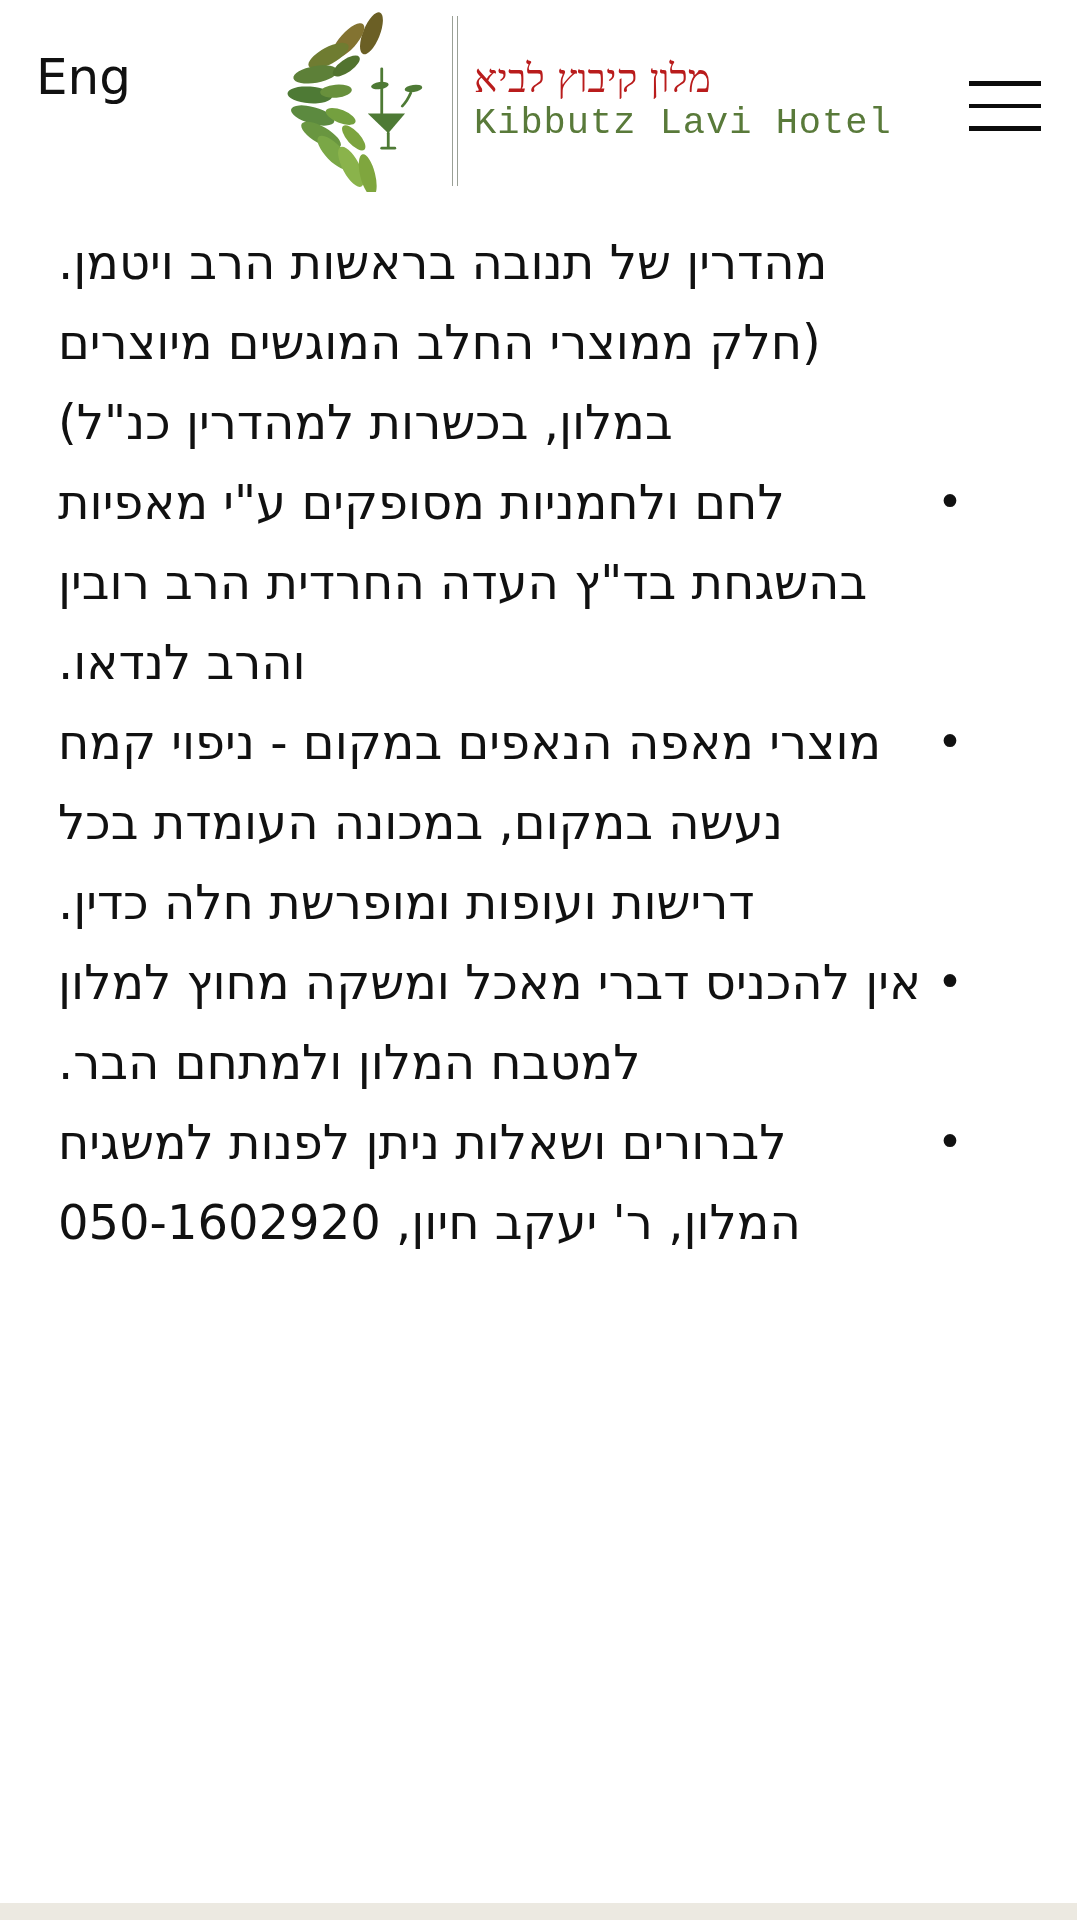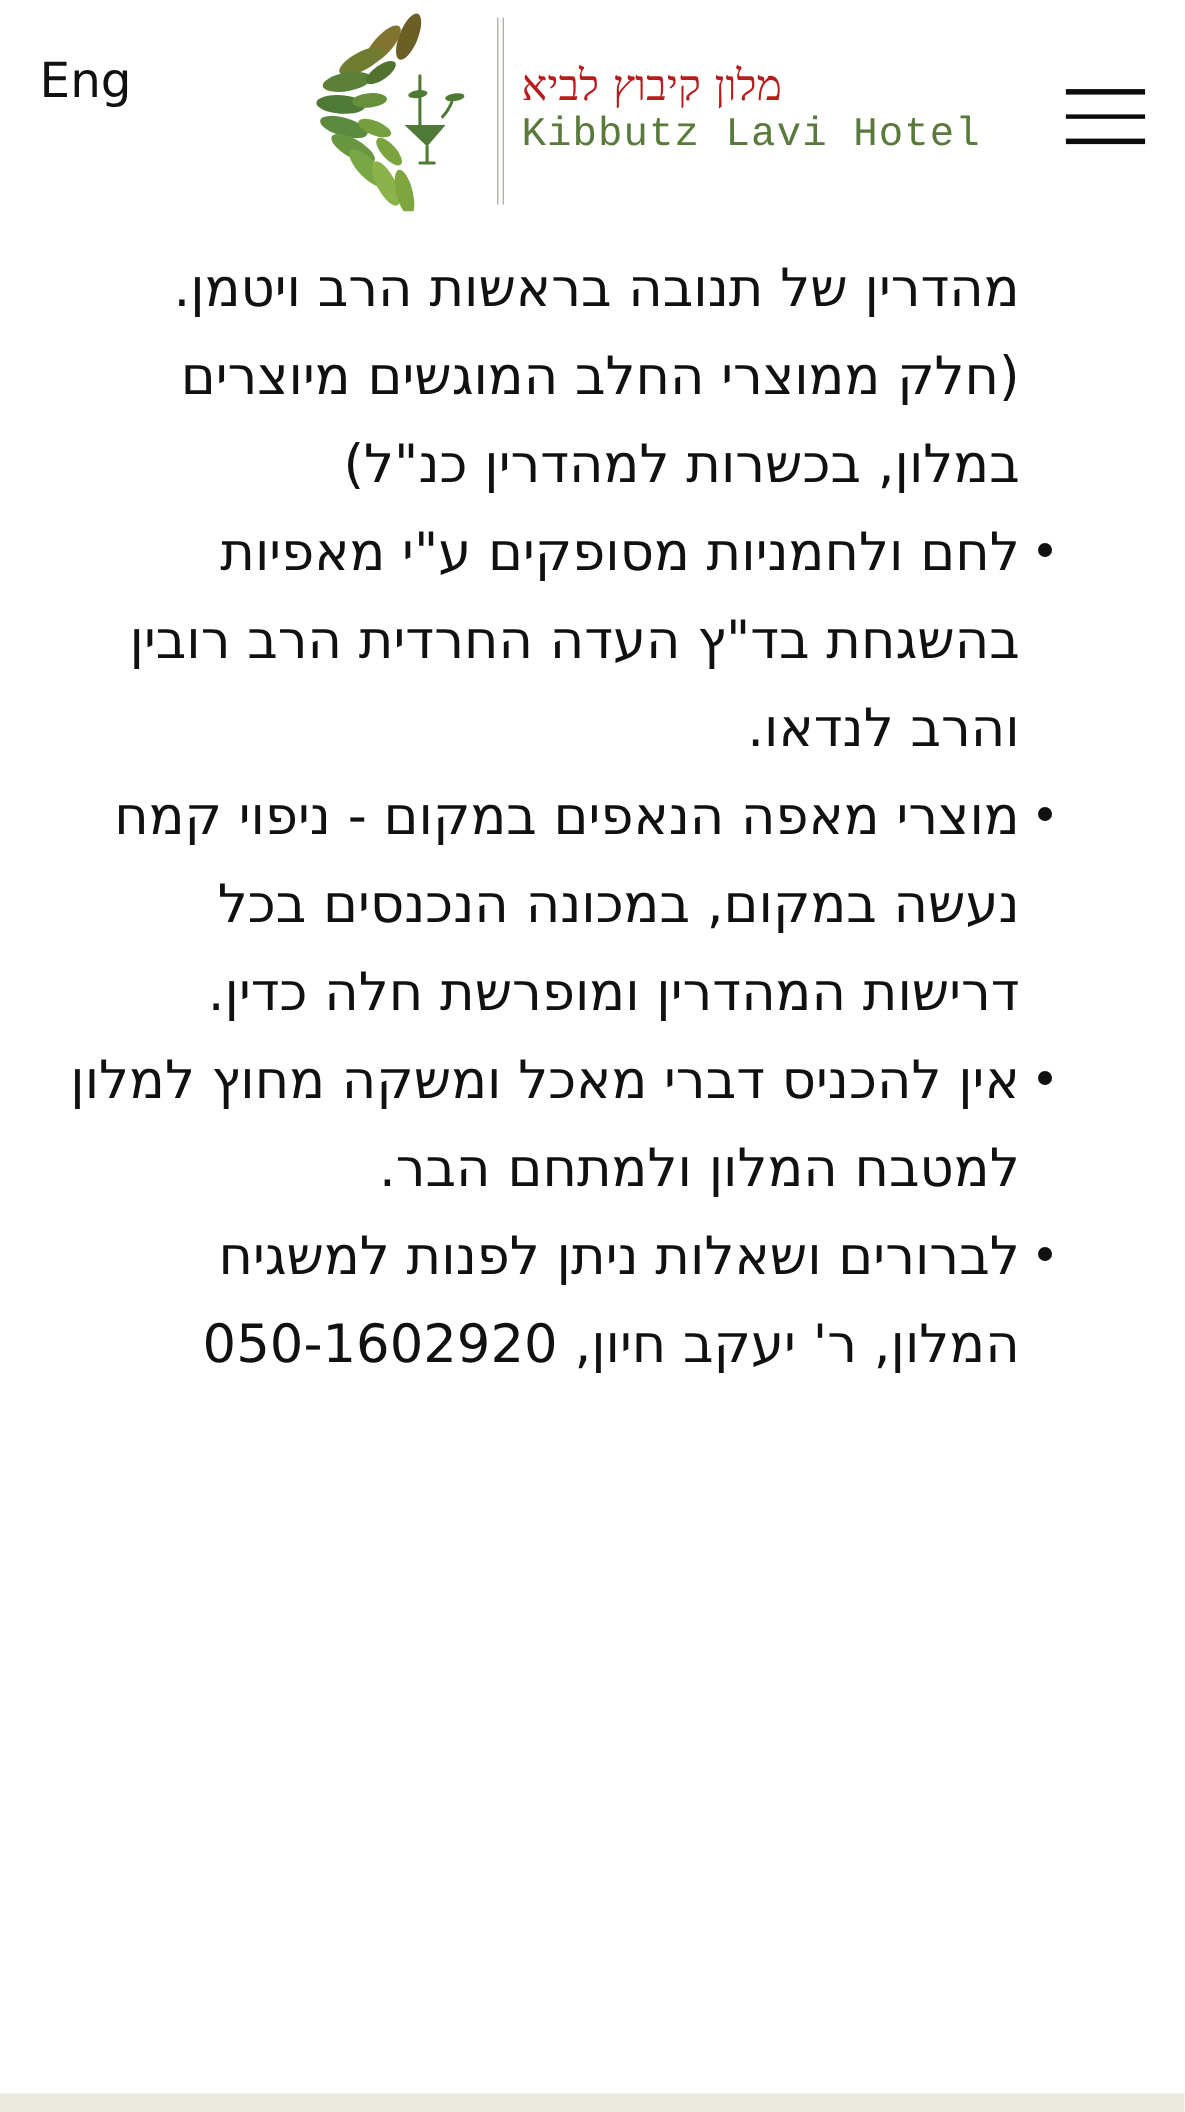--- a/index.html
+++ b/index.html
@@ -10,21 +10,21 @@
     background:#ffffff;
     overflow:hidden;
     font-family:"DejaVu Sans","Liberation Sans",sans-serif;
     color:#111;
   }
 
   
   header{position:relative;height:208px;}
   .lang{
     position:absolute;left:36px;top:50px;
-    font-size:44px;line-height:1.1;color:#111;
+    font-size:50px;line-height:1.1;color:#111;
     text-decoration:none;cursor:pointer;
   }
   .logo{
     position:absolute;left:252px;top:8px;height:186px;
     display:flex;align-items:center;cursor:pointer;
   }
   .logo-sep{
     width:4px;height:170px;margin:0 16px 0 4px;
     border-left:1.5px solid #9aa096;
     border-right:1.5px solid #9aa096;
@@ -46,21 +46,21 @@
     width:72px;height:52px;padding:0;border:0;background:transparent;cursor:pointer;
   }
   .hamburger span{
     display:block;width:72px;height:4.5px;background:#0c0c0c;margin-bottom:18px;
   }
   .hamburger span:last-child{margin-bottom:0;}
 
   
   main{
     direction:rtl;
-    text-align:right;
+    text-align:left;
     padding:0 150px 0 58px;
     font-size:48px;
     line-height:80px;
     color:#111;
   }
   .intro{margin:14px 0 0 0;}
   .bullets{list-style:none;margin:0;padding:0;}
   .bullets li{position:relative;}
   .bullets li::before{
     content:"\2022";
@@ -128,21 +128,21 @@
       <span></span>
       <span></span>
     </button>
   </header>
 
   <main>
     <p class="intro">מהדרין של תנובה בראשות הרב ויטמן. (חלק ממוצרי החלב המוגשים מיוצרים במלון, בכשרות למהדרין כנ"ל)</p>
 
     <ul class="bullets">
       <li>לחם ולחמניות מסופקים ע"י מאפיות בהשגחת בד"ץ העדה החרדית הרב רובין והרב לנדאו.</li>
-      <li>מוצרי מאפה הנאפים במקום - ניפוי קמח נעשה במקום, במכונה הנכנסים בכל דרישות המהדרין ומופרשת חלה כדין.</li>
+      <li>מוצרי מאפה הנאפים במקום - ניפוי קמח נעשה במקום, במכונה העומדת בכל דרישות ועופות ומופרשת חלה כדין.</li>
       <li>אין להכניס דברי מאכל ומשקה מחוץ למלון למטבח המלון ולמתחם הבר.</li>
       <li>לברורים ושאלות ניתן לפנות למשגיח המלון, ר' יעקב חיון, 050-1602920</li>
     </ul>
 
   </main>
 
   <div class="footer-bar"></div>
 </div>
 
 </body></html>

